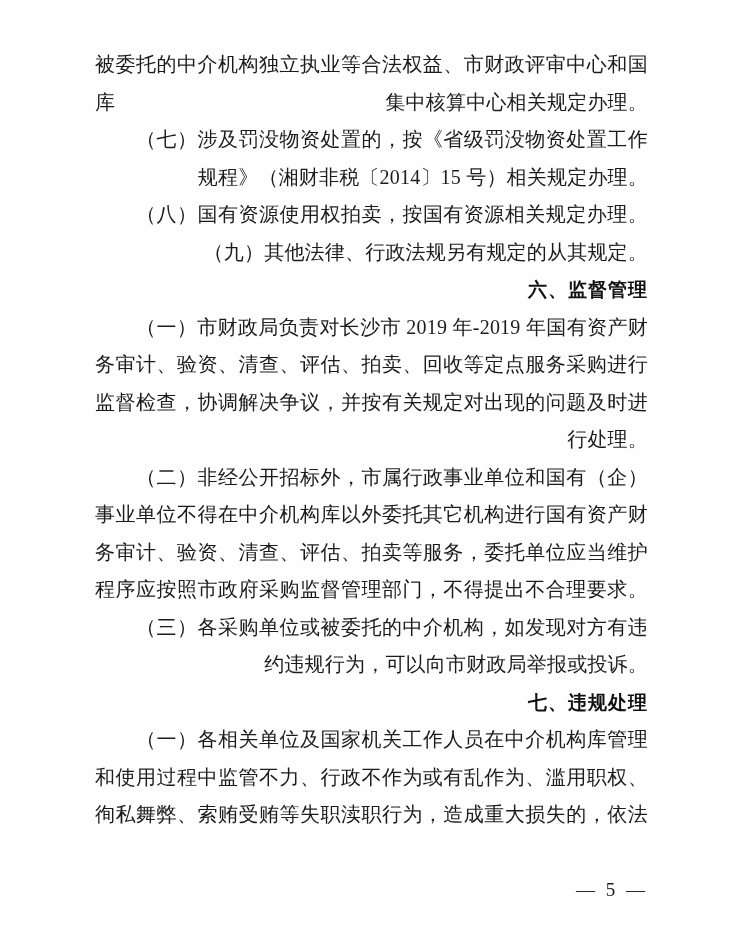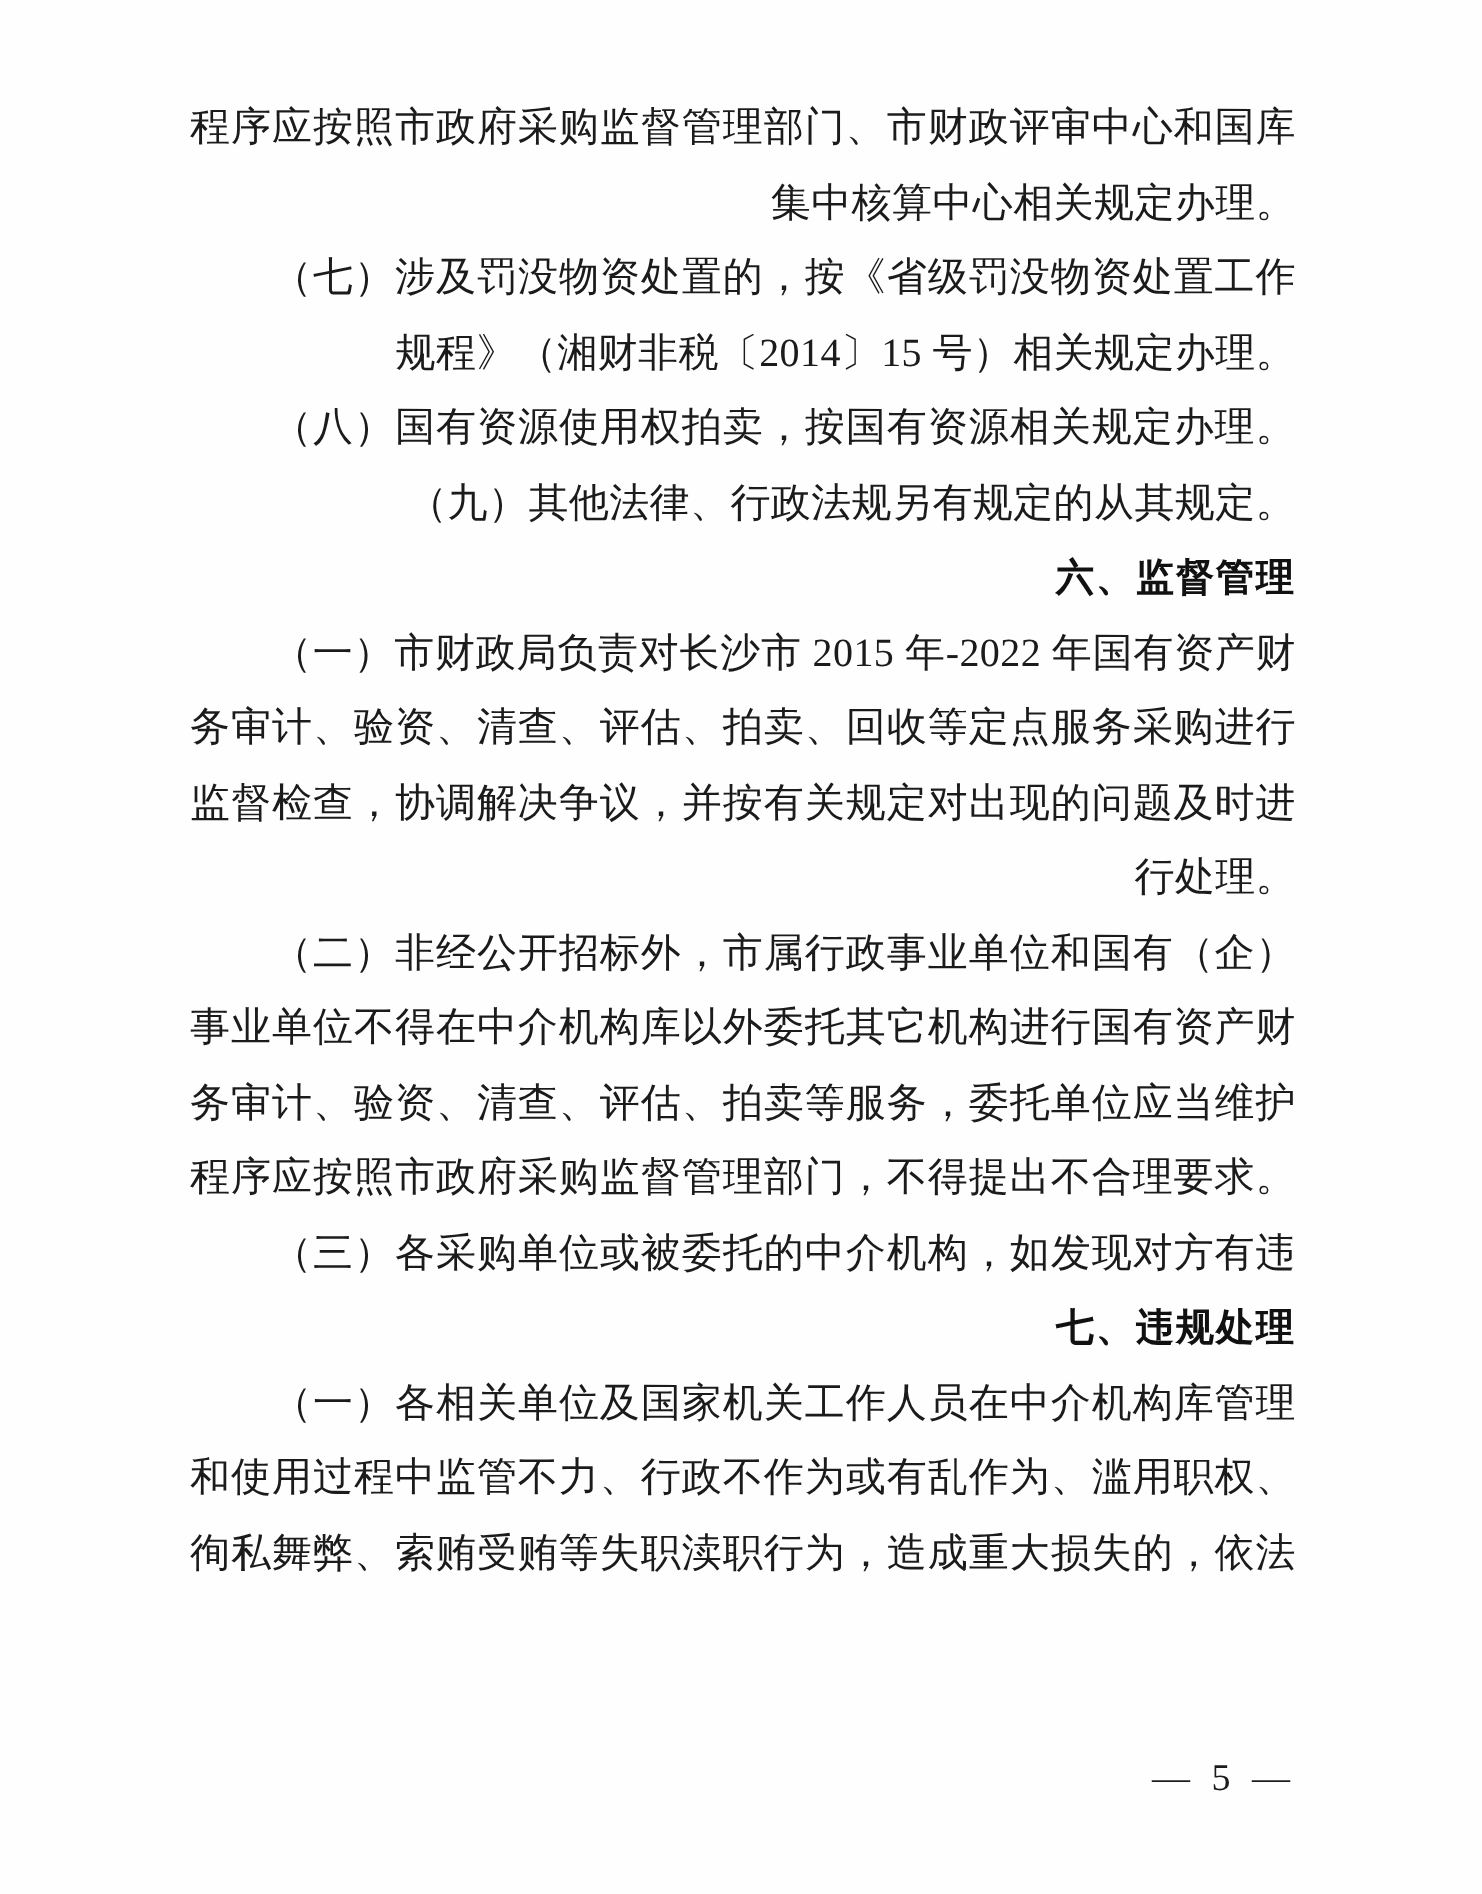--- a/index.html
+++ b/index.html
@@ -55,35 +55,36 @@
     font-size: 19px;
     letter-spacing: 3px;
     color: #1b1b1b;
   }
 </style>
 </head>
 <body>
 
 <div class="page">
   <div class="doc-body" id="doc-body">
-      <div class="line full">程序应按照市政府采购监督管理部门、市财政评审中心和国库</div>
+      <div class="line full">被委托的中介机构独立执业等合法权益、市财政评审中心和国库</div>
       <div class="line">集中核算中心相关规定办理。</div>
       <div class="line indent full">（七）涉及罚没物资处置的，按《省级罚没物资处置工作</div>
       <div class="line">规程》（湘财非税〔2014〕15 号）相关规定办理。</div>
       <div class="line indent full">（八）国有资源使用权拍卖，按国有资源相关规定办理。</div>
       <div class="line indent">（九）其他法律、行政法规另有规定的从其规定。</div>
       <div class="line heading indent">六、监督管理</div>
-      <div class="line indent full">（一）市财政局负责对长沙市 2015 年-2022 年国有资产财</div>
+      <div class="line indent full">（一）市财政局负责对长沙市 2019 年-2019 年国有资产财</div>
       <div class="line full">务审计、验资、清查、评估、拍卖、回收等定点服务采购进行</div>
       <div class="line full">监督检查，协调解决争议，并按有关规定对出现的问题及时进</div>
       <div class="line">行处理。</div>
       <div class="line indent full">（二）非经公开招标外，市属行政事业单位和国有（企）</div>
       <div class="line full">事业单位不得在中介机构库以外委托其它机构进行国有资产财</div>
       <div class="line full">务审计、验资、清查、评估、拍卖等服务，委托单位应当维护</div>
       <div class="line full">程序应按照市政府采购监督管理部门，不得提出不合理要求。</div>
       <div class="line indent full">（三）各采购单位或被委托的中介机构，如发现对方有违</div>
+      <div class="line">约违规行为，可以向市财政局举报或投诉。</div>
       <div class="line heading indent">七、违规处理</div>
       <div class="line indent full">（一）各相关单位及国家机关工作人员在中介机构库管理</div>
       <div class="line full">和使用过程中监管不力、行政不作为或有乱作为、滥用职权、</div>
       <div class="line full">徇私舞弊、索贿受贿等失职渎职行为，造成重大损失的，依法</div>
     </div>
   <div class="page-footer">— 5 —</div>
 </div>
 
 </body></html>

